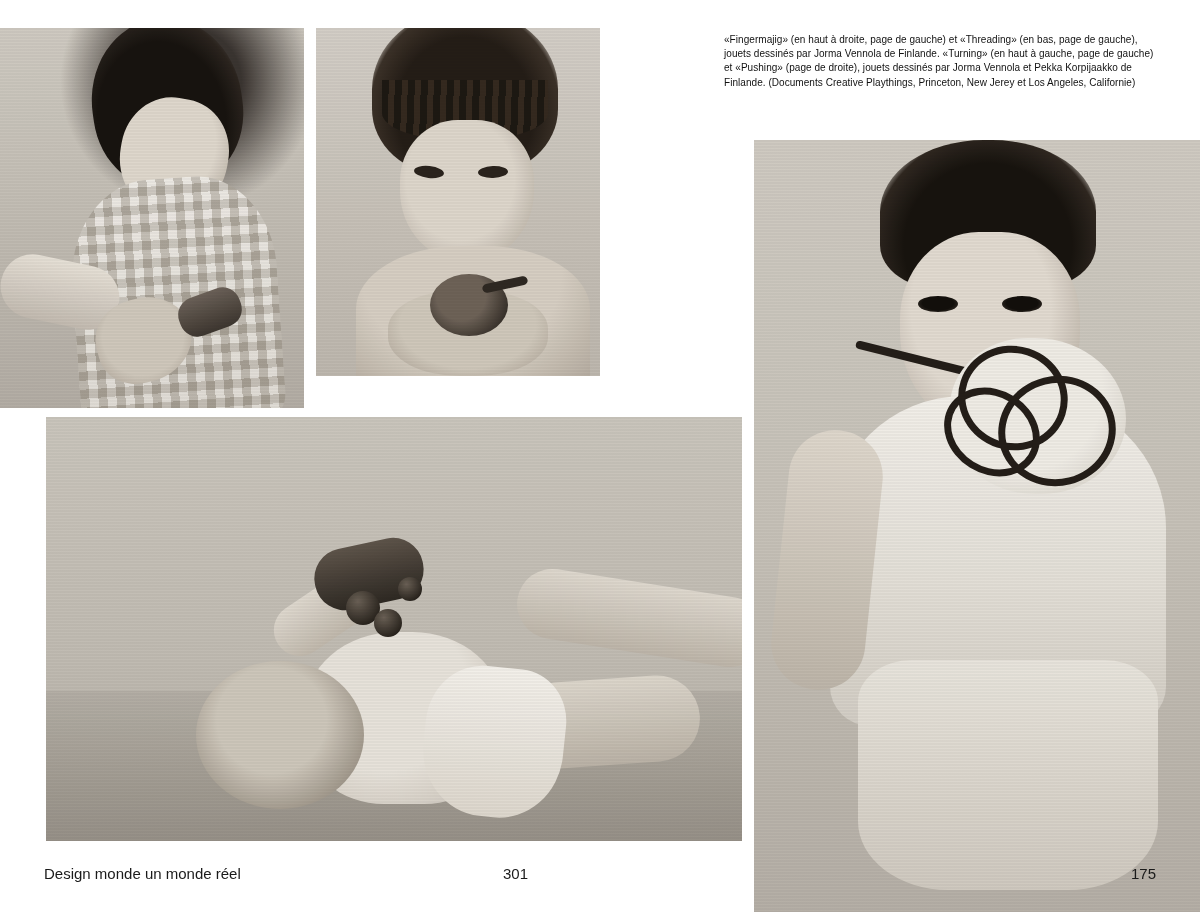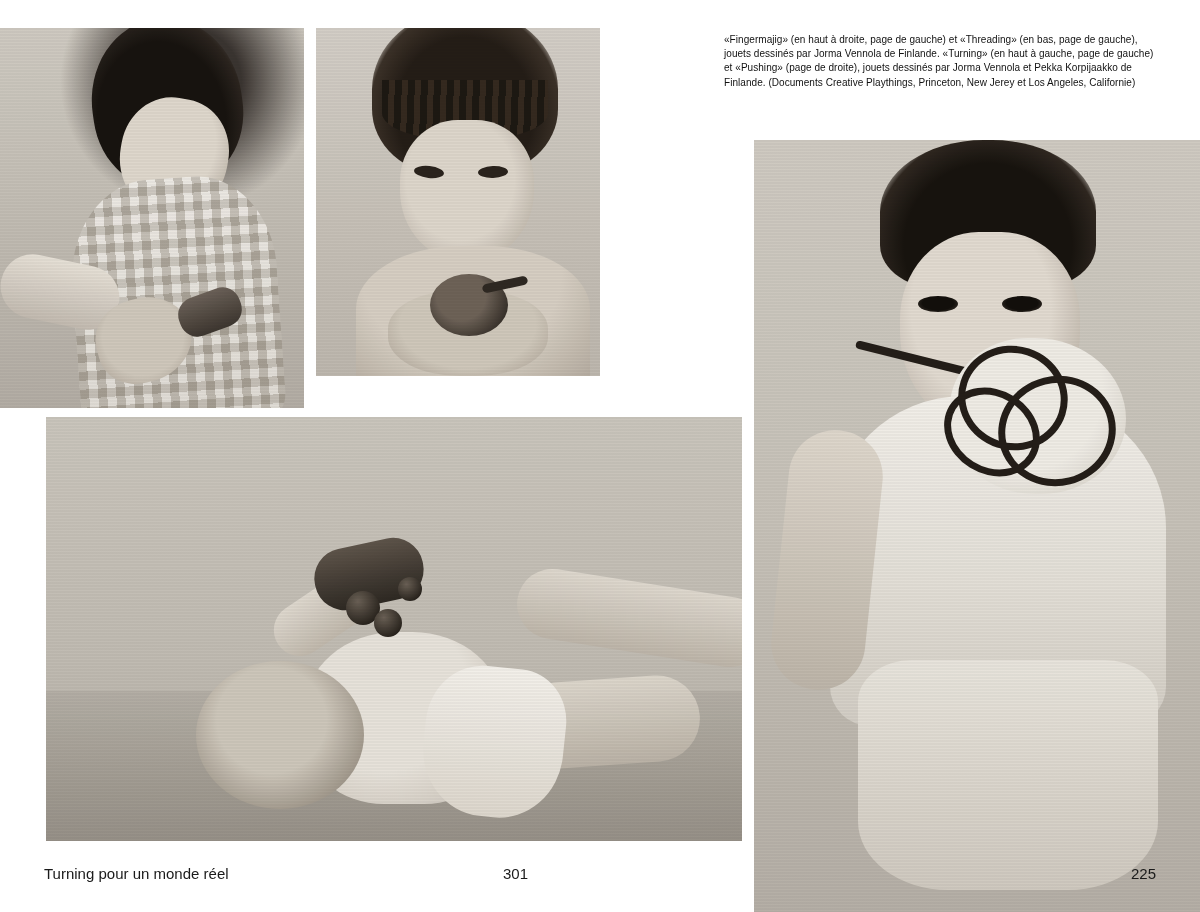--- a/index.html
+++ b/index.html
@@ -330,18 +330,18 @@
     <div class="shorts"></div>
     <div class="arm-l"></div>
     <div class="stick"></div>
     <div class="toy"></div>
     <div class="loop1"></div>
     <div class="loop2"></div>
     <div class="loop3"></div>
     <div class="grain"></div>
   </div>
 
-  <div class="footer-text" id="book-title">Turning pour un monde réel</div>
+  <div class="footer-text" id="book-title">Design monde un monde réel</div>
   <div class="footer-text" id="folio-left">301</div>
-  <div class="footer-text" id="folio-right">225</div>
+  <div class="footer-text" id="folio-right">175</div>
 
   <div class="gutter"></div>
 </div>
 
 </body></html>

